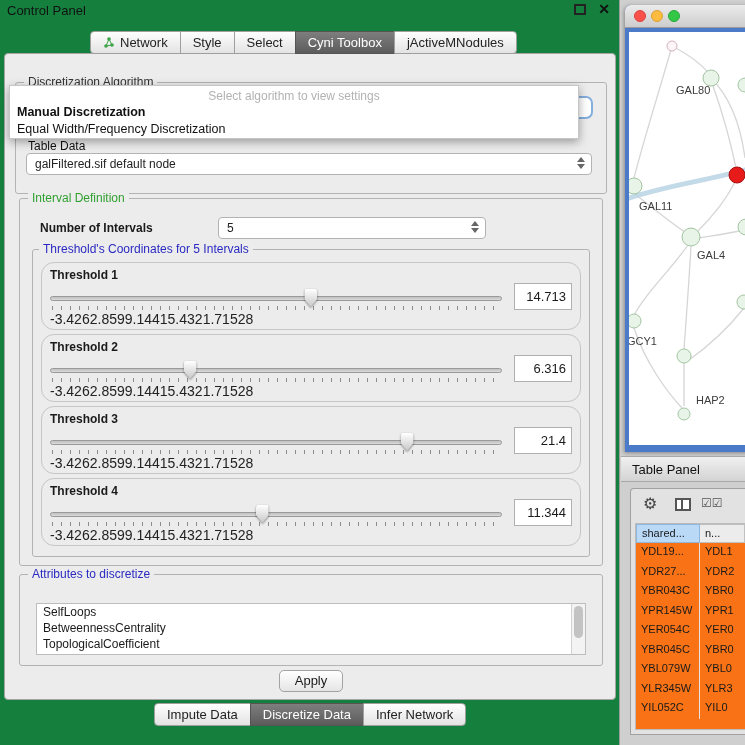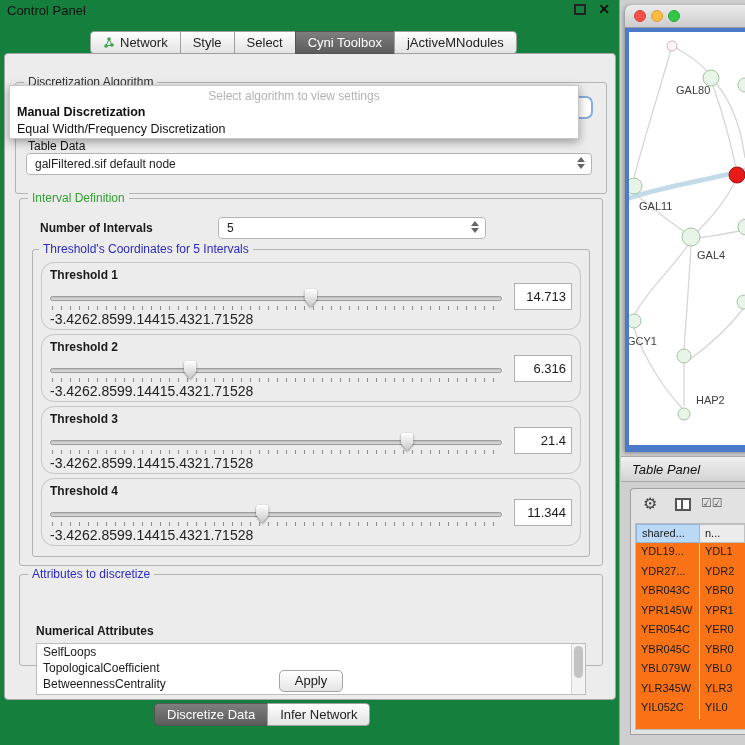--- a/index.html
+++ b/index.html
@@ -73,21 +73,21 @@
   .thumb { display:block; width:13px; height:18px; background:linear-gradient(#ffffff,#c7c7c7);
     clip-path:polygon(10% 0,90% 0,100% 14%,100% 55%,50% 100%,0 55%,0 14%); }
   .ticks { position:absolute; left:2px; right:2px; top:19px; height:4px;
     background:repeating-linear-gradient(to right,#8c8c8c 0,#8c8c8c 1px,transparent 1px,transparent 9px); }
   .tick-labels { position:absolute; left:0; right:0; top:24px; display:flex; 
     font-size:14px; color:#222; }
 
   #attr-group { left:14px; top:520px; width:584px; height:92px; }
   #attr-heading { position:absolute; left:16px; top:10px; font-weight:bold;margin-top:39px; }
   #attr-list { position:absolute; left:16px; top:28px; right:16px; height:52px;
-    background:#fff; border:1px solid #bdbdbd; overflow:hidden;margin-top:40px; }
+    background:#fff; border:1px solid #bdbdbd; overflow:hidden; }
   .attr-item { padding:0 6px; line-height:16px; font-size:12px; }
   #attr-scroll { position:absolute; right:0; top:0; bottom:0; width:14px; background:#f3f3f3; border-left:1px solid #d2d2d2; }
   #attr-thumb { position:absolute; left:2px; top:2px; width:9px; height:32px; background:#c3c3c3; border-radius:5px; }
 
   #apply-btn { position:absolute; left:274px; top:616px; width:64px; height:22px;
     background:linear-gradient(#ffffff,#e5e5e5); border:1px solid #a3a3a3; border-radius:5px;
     font-size:13px; text-align:center; line-height:20px; }
 
   
   #net-window { position:absolute; left:625px; top:5px; width:130px; height:447px;
@@ -98,21 +98,21 @@
   #light-red { left:9px; background:#f95149; border:1px solid #d8423b; }
   #light-yellow { left:26px; background:#fdbb40; border:1px solid #dd9f2f; }
   #light-green { left:43px; background:#33c748; border:1px solid #27a839; }
   #net-canvas { position:absolute; left:4px; top:27px; right:0; bottom:7px; background:#fff; overflow:hidden; }
   .node { fill:#e9f4e9; stroke:#a3c4a3; stroke-width:1; }
   .node-red { fill:#e81b1b; stroke:#a80f0f; stroke-width:1; }
   .node-pink { fill:#fdf6f8; stroke:#d5b0bd; stroke-width:1; }
 
   
   #tp-titlebar { position:absolute; left:621px; top:456px; width:124px; height:26px;
-    background:linear-gradient(#f0f0f0,#d3d3d3); border-top:1px solid #a8a8a8; border-bottom:1px solid #a8a8a8;font-style:italic; }
+    background:linear-gradient(#f0f0f0,#d3d3d3); border-top:1px solid #a8a8a8; border-bottom:1px solid #a8a8a8; }
   #tp-title { position:absolute; left:11px; top:5px; font-size:13px; color:#111; }
   #tp-body { position:absolute; left:630px; top:488px; width:115px; height:247px;
     background:#e2e2e2; border:1px solid #a0a0a0; border-right:none; border-radius:4px 0 0 0; }
   #tp-gear { position:absolute; left:12px; top:5px; font-size:16px; color:#444; }
   #tp-col-icon { position:absolute; left:44px; top:9px; width:16px; height:13px; border:2px solid #555; background:#fff; }
   #tp-col-icon::after { content:""; position:absolute; left:4px; top:0; width:2px; height:9px; background:#555; }
   #tp-checks { position:absolute; left:70px; top:7px; font-size:12px; color:#555; letter-spacing:0px; }
   #tp-table { position:absolute; left:4px; top:34px; right:0; bottom:4px; background:#f97316;
     border:1px solid #bbb; border-right:none; overflow:hidden; }
   .tp-header { display:flex; height:19px; }
@@ -274,32 +274,35 @@
           <div class="thr-value">11.344</div>
         </div>
       </div>
     </div>
 
     <div id="attr-group" class="groupbox">
       <span class="group-title gt-blue">Attributes to discretize</span>
       <span id="attr-heading">Numerical Attributes</span>
       <div id="attr-list">
         <div class="attr-item">SelfLoops</div>
+        <div class="attr-item">BetweennessCentrality</div>
         <div class="attr-item">TopologicalCoefficient</div>
-        <div class="attr-item">BetweennessCentrality</div>
         <div id="attr-scroll">
             <div id="attr-thumb"></div>
           </div>
       </div>
     </div>
 
     <div id="apply-btn">Apply</div>
   </div>
 
   <div id="bottom-tabs" class="seg-bar">
+    <div class="seg">
+        <span>Impute Data</span>
+      </div>
     <div class="seg selected">
         <span>Discretize Data</span>
       </div>
     <div class="seg">
         <span>Infer Network</span>
       </div>
   </div>
 </div>
 
 <div id="net-window">

